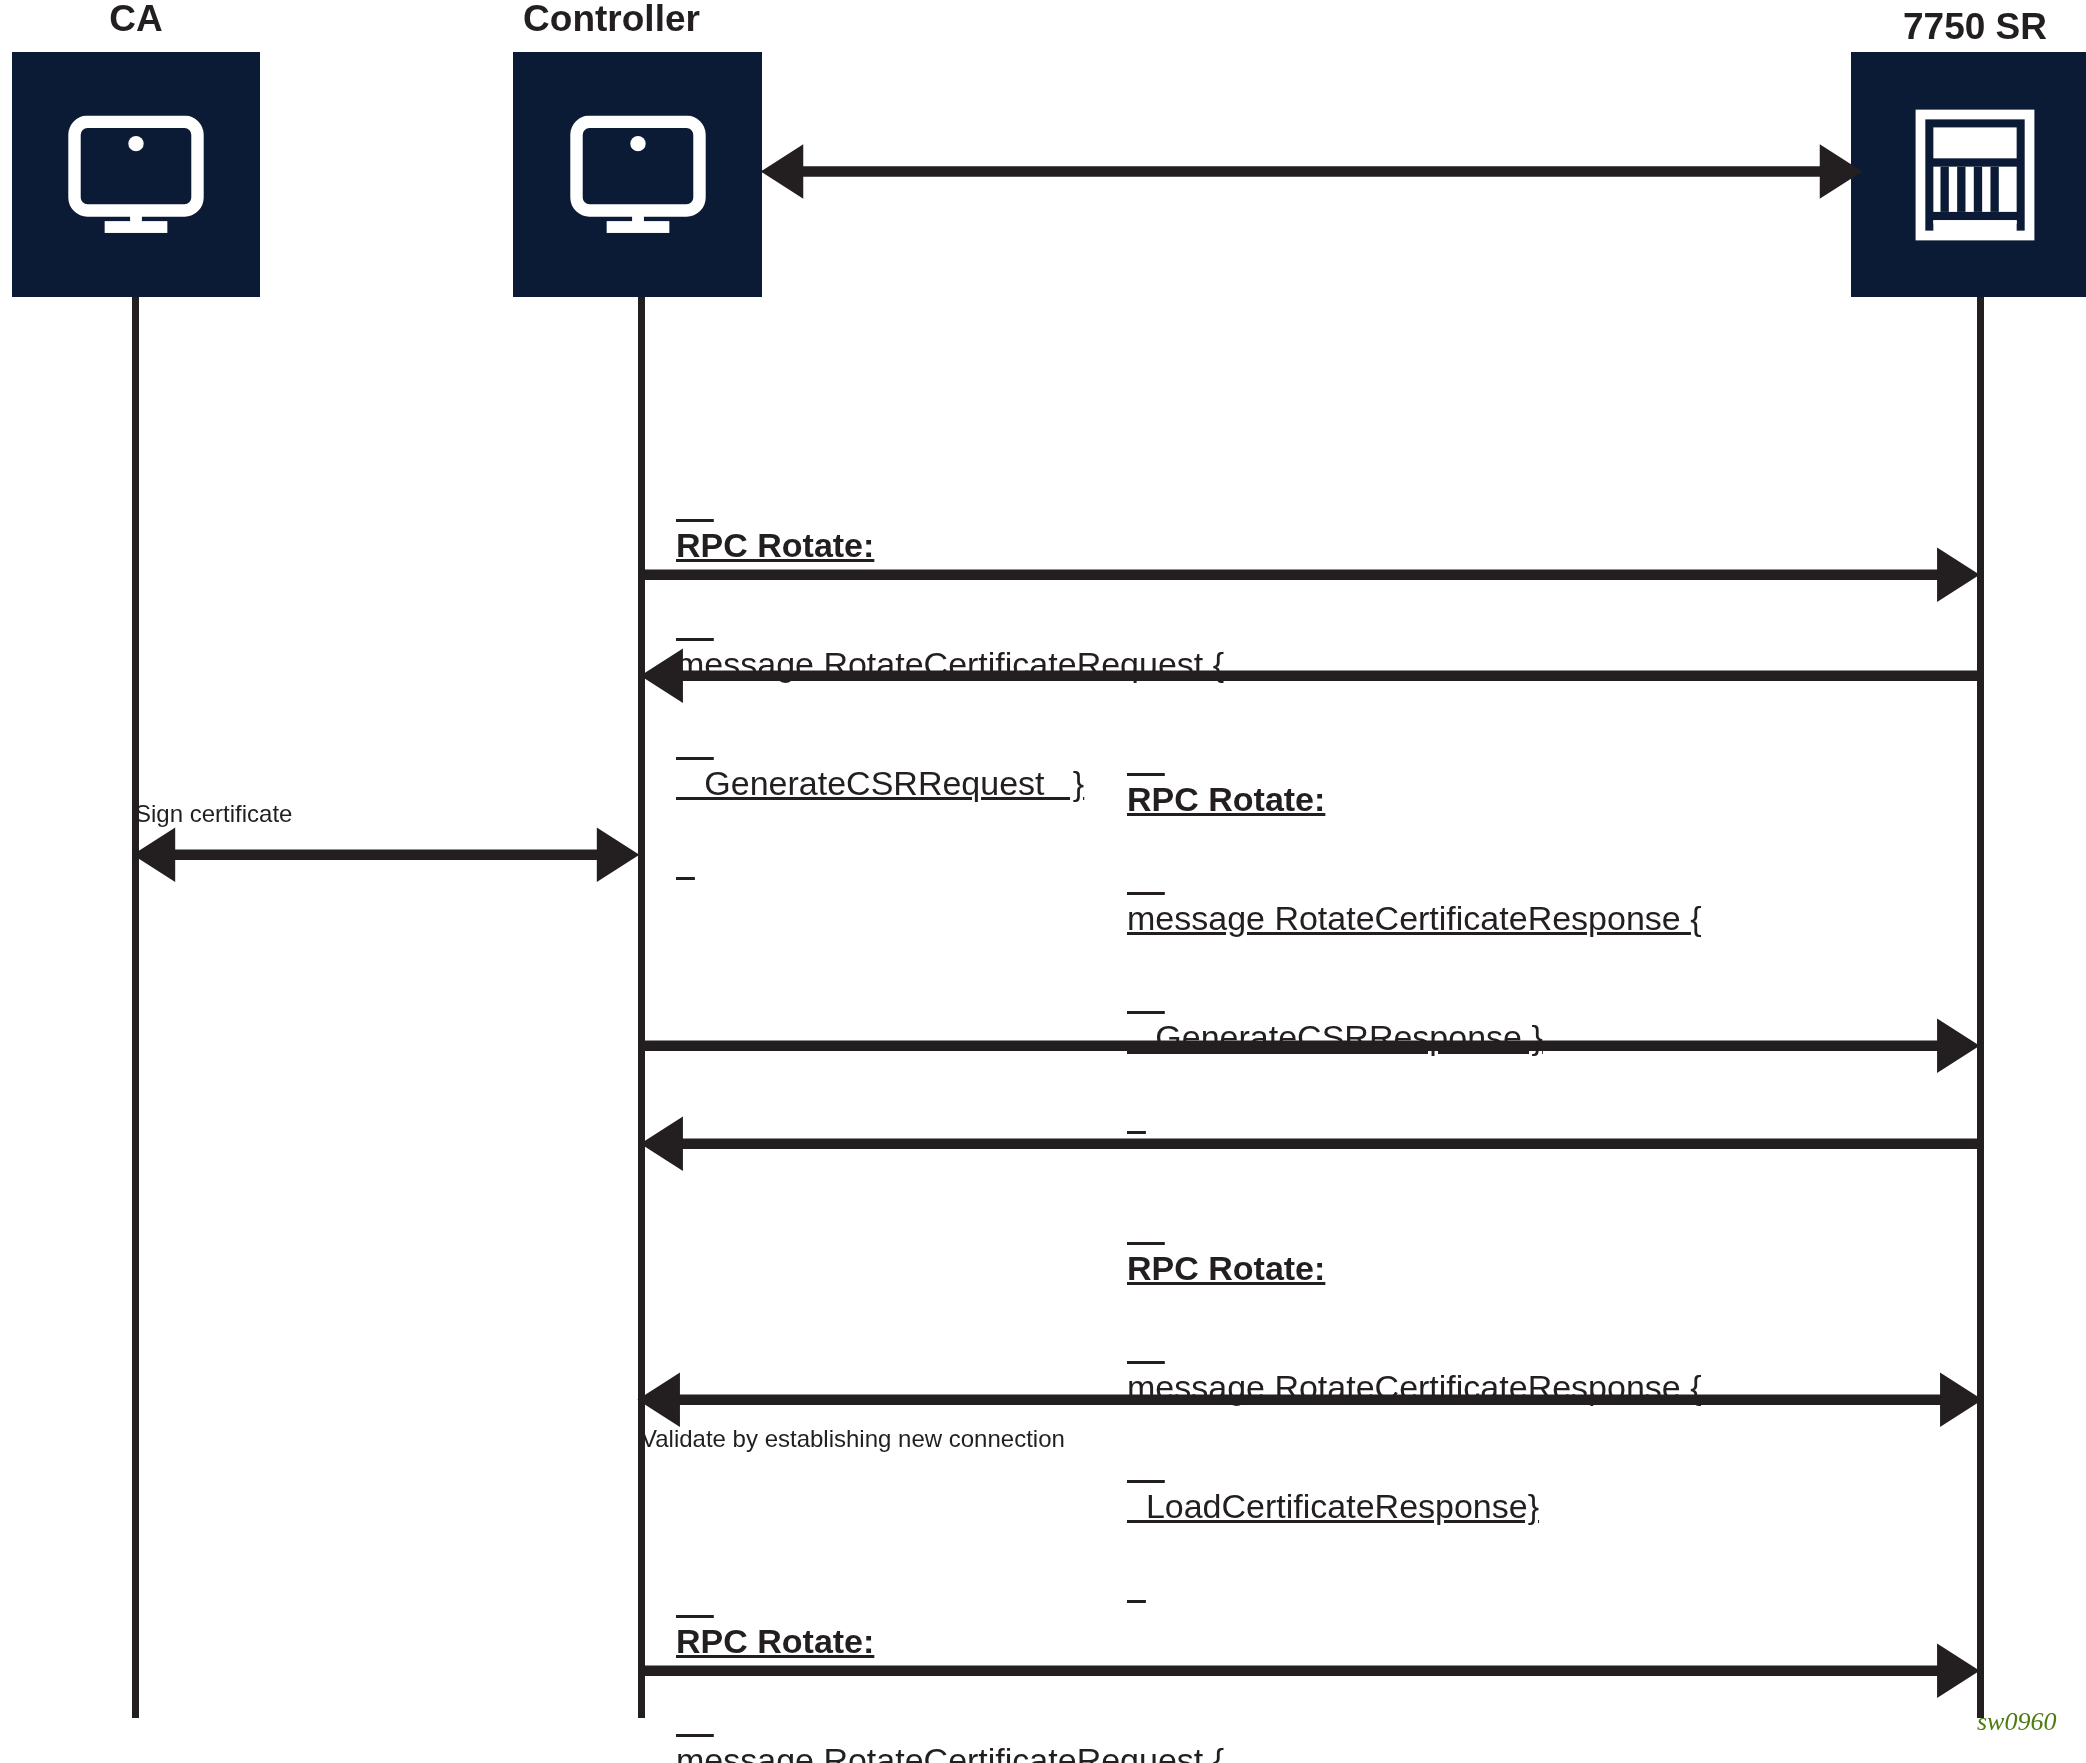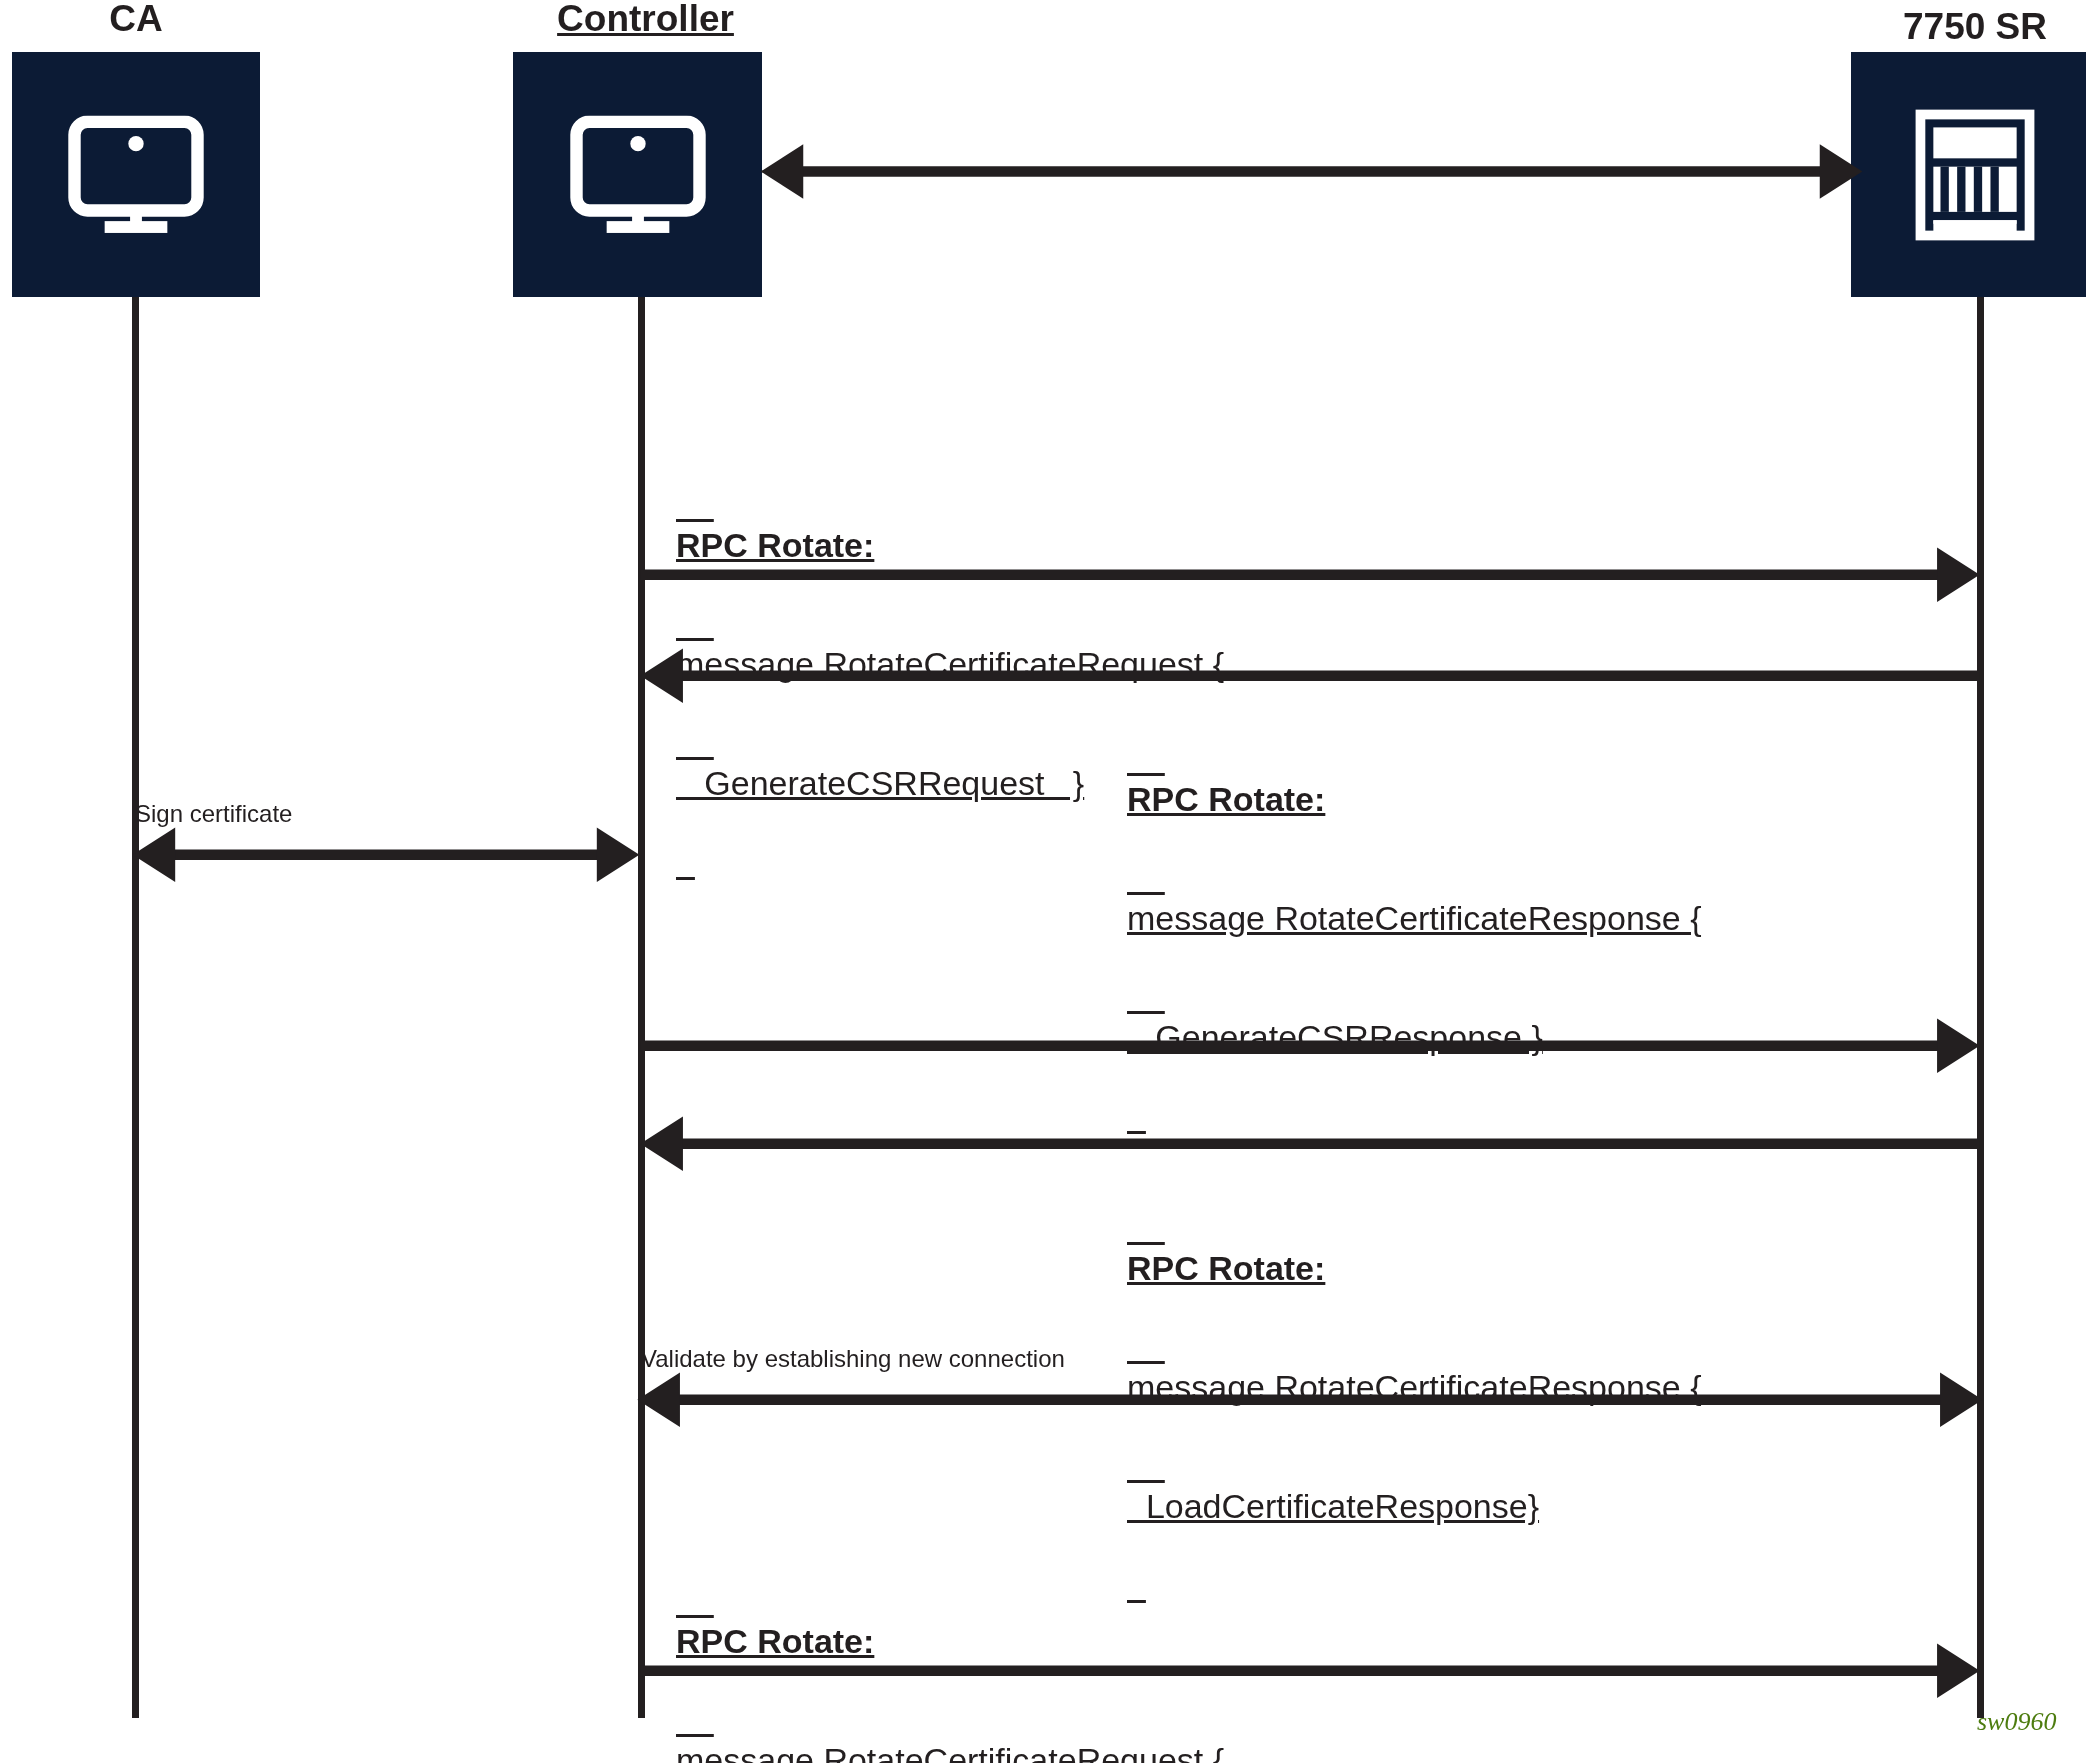--- a/index.html
+++ b/index.html
@@ -72,21 +72,21 @@
   <div class="node-box" style="left:0px; top:52px; width:248px; height:245px;">
     <svg class="node-icon" width="136" height="119" viewBox="0 0 230 200">
       <rect x="11" y="10" width="208" height="150" rx="22" ry="22" fill="none" stroke="#ffffff" stroke-width="21"></rect>
       <circle cx="115" cy="47" r="13" fill="#ffffff"></circle>
       <rect x="105" y="160" width="20" height="24" fill="#ffffff"></rect>
       <rect x="62" y="178" width="106" height="20" fill="#ffffff"></rect>
     </svg>
   </div>
   <div class="lifeline" style="left:120px; top:297px; height:1421px;"></div>
 
-  <div class="node-title" style="left:509px; top:0px; width:249px;text-decoration:underline;">Controller</div>
+  <div class="node-title" style="left:475px; top:0px; width:249px;">Controller</div>
   <div class="node-box" style="left:501px; top:52px; width:249px; height:245px;">
     <svg class="node-icon" width="136" height="119" viewBox="0 0 230 200">
       <rect x="11" y="10" width="208" height="150" rx="22" ry="22" fill="none" stroke="#ffffff" stroke-width="21"></rect>
       <circle cx="115" cy="47" r="13" fill="#ffffff"></circle>
       <rect x="105" y="160" width="20" height="24" fill="#ffffff"></rect>
       <rect x="62" y="178" width="106" height="20" fill="#ffffff"></rect>
     </svg>
   </div>
   <div class="lifeline" style="left:626px; top:297px; height:1421px;"></div>
 
@@ -147,21 +147,21 @@
   <svg class="arrow" style="left:626px; top:1110px;" width="1344" height="68" viewBox="0 0 2265 115">
     <line x1="60" y1="57" x2="2265" y2="57" stroke="#231f20" stroke-width="18"></line>
     <polygon points="0,57 72,11 72,103" fill="#231f20"></polygon>
   </svg>
   <div class="msg-label" style="left:1115px; top:1169px;">
     <span class="hdr">RPC Rotate:</span>
     <span class="ln">message RotateCertificateResponse {</span>
     <span class="ln">  LoadCertificateResponse}</span>
   </div>
 
-  <div class="center-label" style="left:629px; top:1345px; width:1338px;">Validate by establishing new connection</div>
+  <div class="center-label" style="left:629px; top:1425px; width:1338px;">Validate by establishing new connection</div>
   <svg class="arrow" style="left:623px; top:1366px;" width="1350" height="68" viewBox="0 0 2275 115">
     <line x1="60" y1="57" x2="2215" y2="57" stroke="#231f20" stroke-width="18"></line>
     <polygon points="0,57 72,11 72,103" fill="#231f20"></polygon>
     <polygon points="2275,57 2203,11 2203,103" fill="#231f20"></polygon>
   </svg>
 
   <div class="msg-label" style="left:664px; top:1542px;">
     <span class="hdr">RPC Rotate:</span>
     <span class="ln">message RotateCertificateRequest {</span>
     

